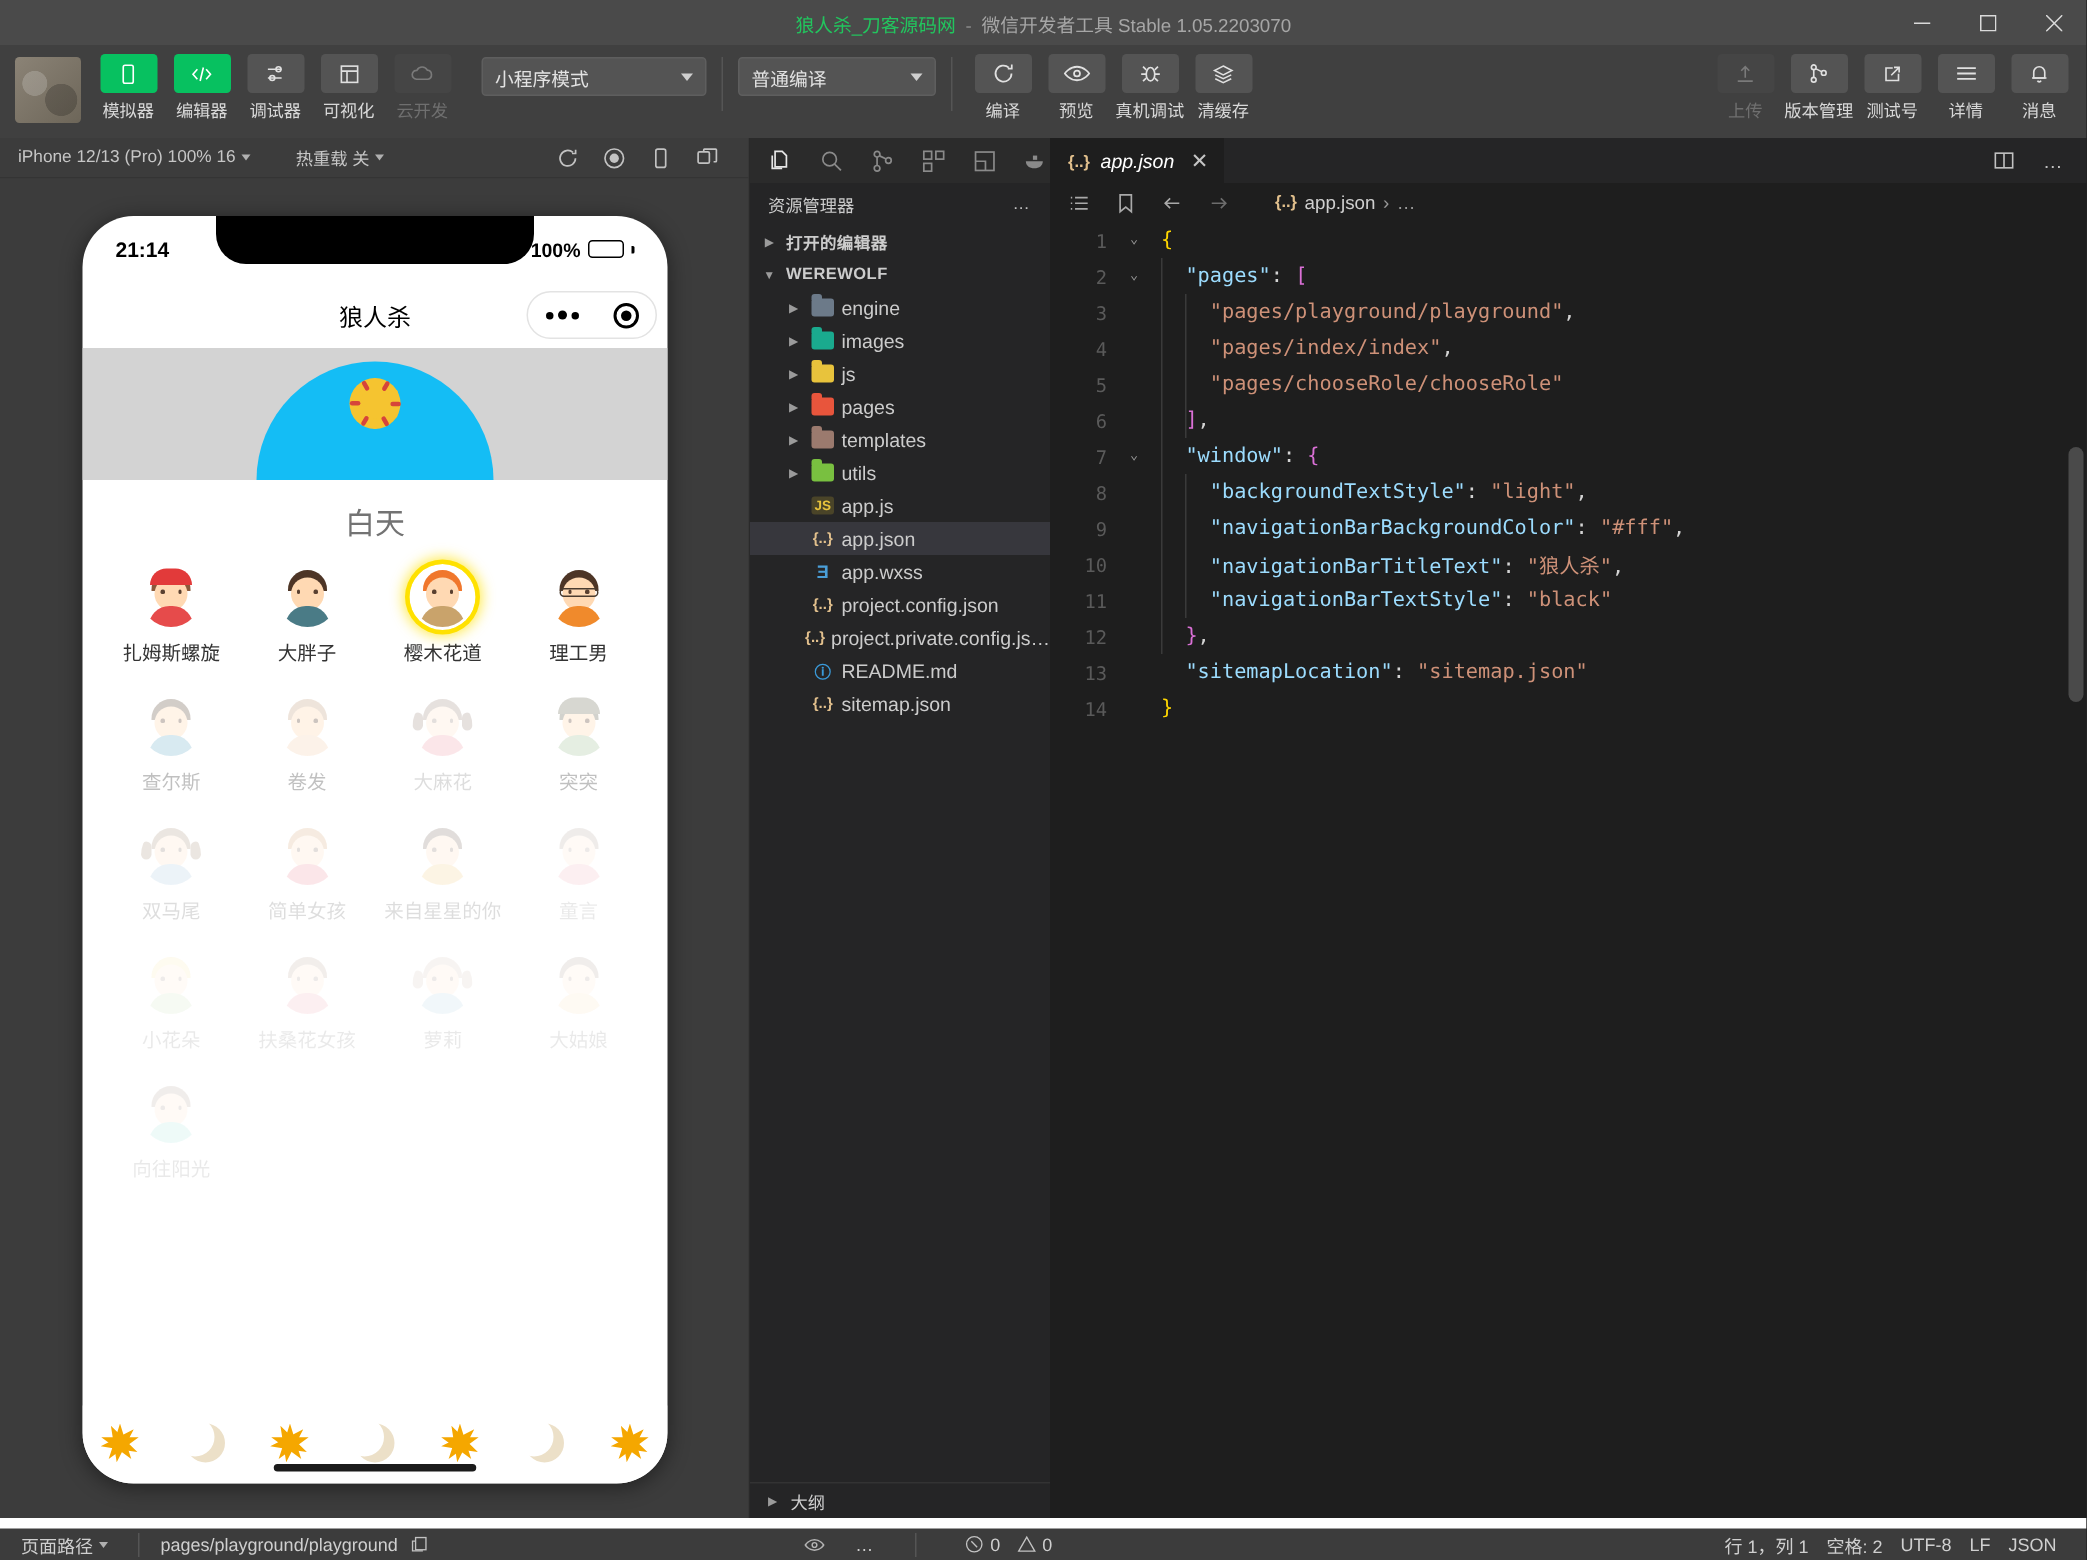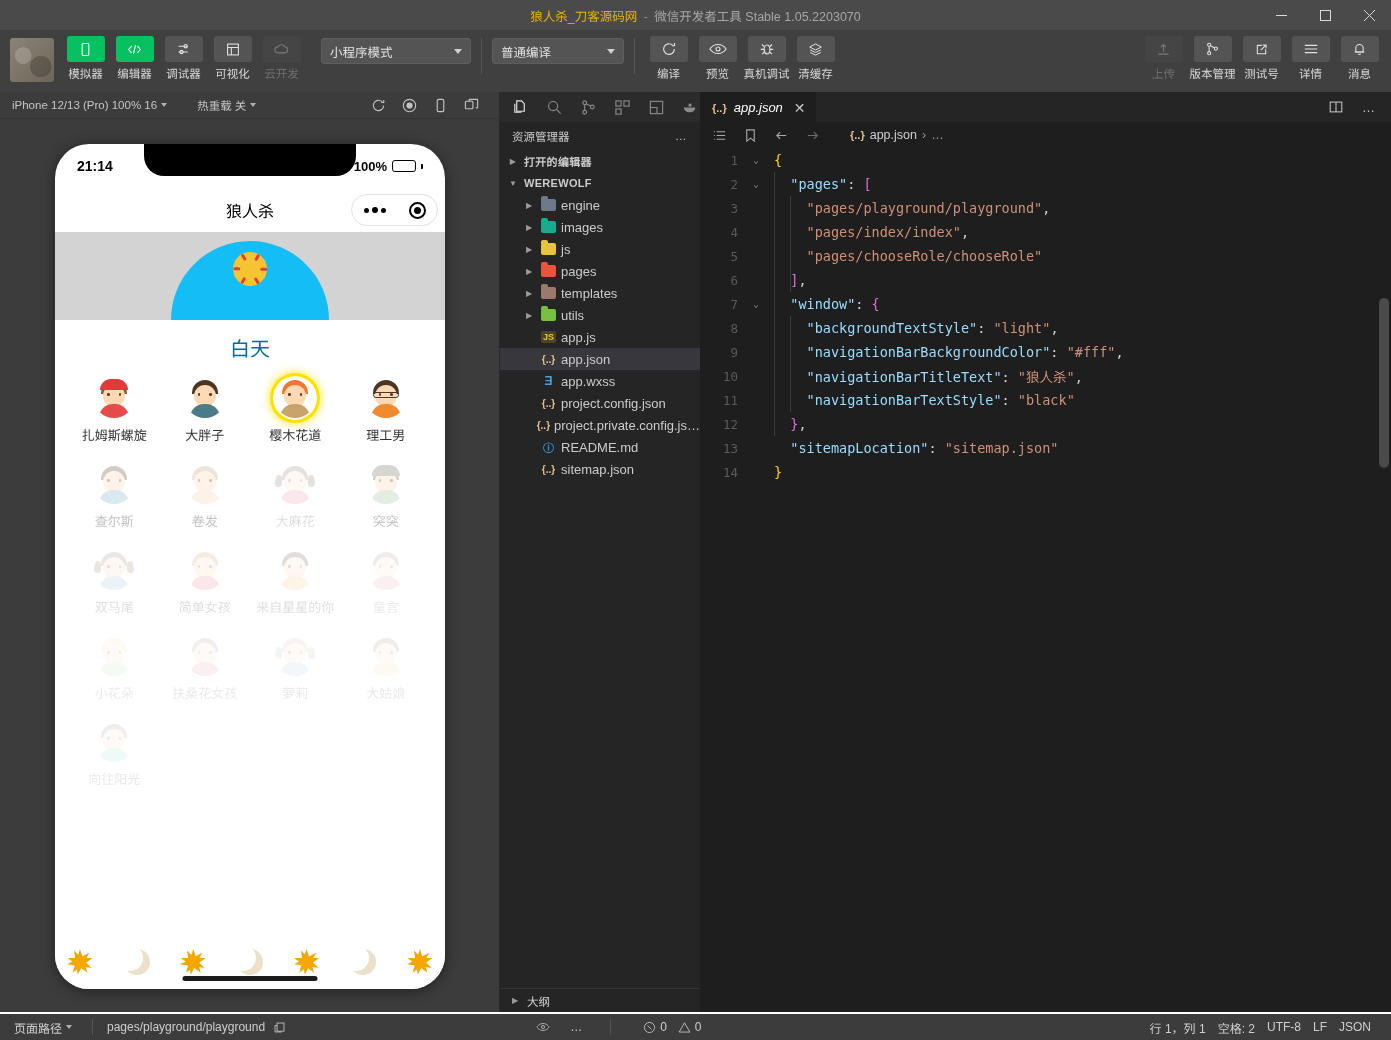--- a/index.html
+++ b/index.html
@@ -19,21 +19,21 @@
     flex: 0 0 30px; position: relative; color:#d6d6d6;
   }
   .menu { display: flex; align-items: center; padding-left: 10px; gap: 0px; }
   .menu-item {
     font-size: 13px; padding: 4px 8px; color: #dcdcdc; white-space: nowrap; cursor: default;
   }
   .title-center {
     position: absolute; left: 50%; transform: translateX(-50%);
     font-size: 12.5px; color: #b9b9b9; white-space: nowrap;
   }
-  .title-center .proj { color: #eab308; }
+  .title-center .proj { color: #22c55e; }
   .title-center .sep { color: #8a8a8a; margin: 0 3px; }
   .title-center .ver { color:#a6a6a6; }
   .win-controls { position: absolute; right: 0; top: 0; height: 30px; display: flex; }
   .win-btn { width: 44px; height: 30px; display: flex; align-items: center; justify-content: center; color: #dadada; font-size: 13px; }
 
   
   .toolbar {
     height: 62px; flex: 0 0 62px; background: #404040; display: flex; align-items: flex-start;
     padding-top: 6px; position: relative;
   }
@@ -119,21 +119,21 @@
     position: absolute; left: 50%; transform: translateX(-50%); bottom: 0;
     width: 158px; height: 79px; background: #14bdf5; border-radius: 80px 80px 0 0;
   }
   .sun { position: absolute; left: 50%; top: 20px; transform: translateX(-50%); width: 34px; height: 34px;}
   .sun-core { width: 34px; height: 34px; border-radius: 50%; background: #f5c430; }
   .ray { position: absolute; left: 50%; top: 50%; width: 2.5px; height: 25px; margin-left: -1.25px; margin-top: -12.5px; transform-origin: 50% 50%; }
   .ray i { display:block; width:2.5px; height: 8px; background:#f5c430; border-radius:2px; }
   .ray.r i { background: #d6453a; }
   .ray i.b { margin-top: 9px; }
 
-  .period { text-align: center; font-size: 20px; color: #0369a1; padding: 13px 0 8px; }
+  .period { text-align: center; font-size: 20px; color: #737373; padding: 13px 0 8px; }
 
   .grid { padding: 6px 14px 0; display: grid; grid-template-columns: repeat(4,1fr); row-gap: 18px; }
   .cell { display: flex; flex-direction: column; align-items: center; gap: 5px; }
   .cell .av-wrap { width: 44px; height: 44px; position: relative; display:flex; align-items:center; justify-content:center;}
   .cell .name { font-size: 13px; color: #333; white-space: nowrap; }
   .cell.faded { opacity: .30; }
   .cell.faded2 { opacity: .16; }
   .cell.faded3 { opacity: .10; }
   .cell.selected .av-wrap {
     border-radius: 50%;
@@ -195,21 +195,21 @@
   .ctext { padding-left: 8px; }
   .k { color: #9cdcfe; }
   .p { color: #d4d4d4; }
   .s { color: #ce9178; }
   .br { color: #da70d6; }
   .br2 { color: #ffd700; }
   .guide { position: absolute; top: 0; bottom: 0; width: 1px; background: #3a3a3a; }
   .scrollcap { position: absolute; right: 2px; top: 150px; width: 10px; height: 170px; background: #4a4a4a; border-radius: 5px; }
 
   
-  .statusbar { height: 28px; flex: 0 0 28px; background: #3c3c3c; display: flex; align-items: center; font-size: 12px; color: #cfcfcf; border-top: 2px solid #ffffff;}
+  .statusbar { height: 28px; flex: 0 0 28px; background: #3c3c3c; display: flex; align-items: center; font-size: 12px; color: #cfcfcf; border-top: 7px solid #ffffff;}
   .sb-l { display: flex; align-items: center; gap: 8px; padding-left: 8px; }
   .sb-sep { width: 1px; height: 16px; background: #555; margin: 0 6px; }
   .sb-item { display: flex; align-items: center; gap: 4px; padding: 0 6px; }
   .sb-r { margin-left: auto; display: flex; align-items: center; gap: 0; padding-right: 14px; }
   .sb-mid { display:flex; align-items:center; gap: 20px; }
   svg { display: block; }
 </style>
 </head>
 <body>
 

